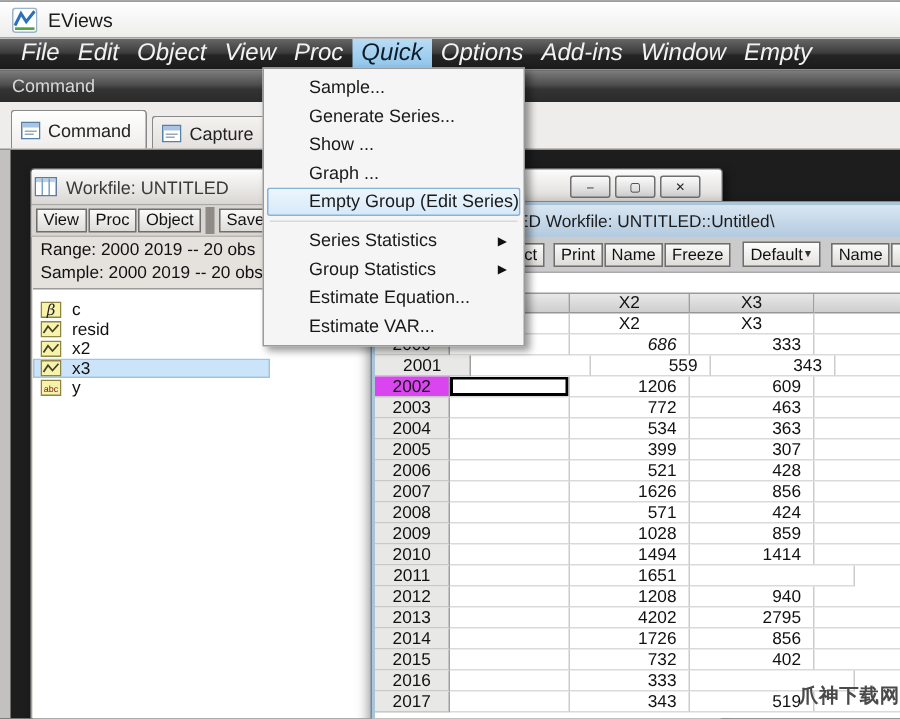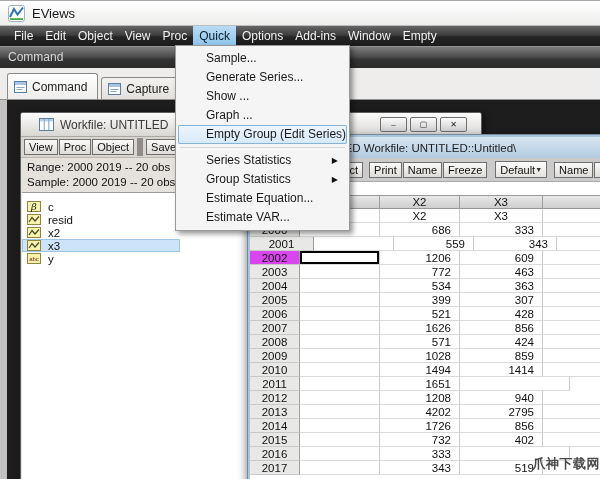--- a/index.html
+++ b/index.html
@@ -8,21 +8,21 @@
     -webkit-font-smoothing:antialiased;}
   
   .titlebar{position:absolute;left:0;top:0;width:600px;height:26px;box-sizing:border-box;
     background:linear-gradient(#ffffff,#ededec);border-top:1px solid #a8a8a8;
     border-bottom:1px solid #bdbdbd;display:flex;align-items:center;padding-left:8px;}
   .app-title{font-size:13px;color:#1a1a1a;margin-left:7px;}
   
   .menubar{position:absolute;left:0;top:26px;width:600px;height:20px;box-sizing:border-box;
     background:linear-gradient(#666 0%,#3d3d3d 45%,#242424 55%,#1b1b1b 100%);
     display:flex;padding-left:8px;}
-  .menu-item{color:#f2f2f2;font-size:12px;line-height:20px;padding:0 6px;white-space:nowrap;}
+  .menu-item{color:#f2f2f2;font-size:16px;line-height:20px;padding:0 6px;white-space:nowrap;font-style:italic;}
   .menu-item.active{background:linear-gradient(#b8dcf5,#8ec4ea);color:#0d1c29;}
   
   .cmdbar{position:absolute;left:0;top:46px;width:600px;height:22px;box-sizing:border-box;
     background:linear-gradient(#7d7d7d 0%,#4e4e4e 45%,#333 60%,#2b2b2b 100%);
     border-top:1px solid #909090;}
   .cmdbar span{font-size:12px;color:#d8d8d8;line-height:21px;margin-left:8px;}
   
   .tabstrip{position:absolute;left:0;top:68px;width:600px;height:32px;box-sizing:border-box;
     background:#efedeb;border-bottom:1px solid #8f8f8f;display:flex;align-items:flex-end;
     padding-left:7px;}
@@ -32,21 +32,21 @@
   .tab.active{height:25px;background:linear-gradient(#ffffff,#efedeb);}
   
   .mdi{position:absolute;left:0;top:100px;width:600px;height:379px;background:#1d1d1d;}
   .left-edge{position:absolute;left:0;top:100px;width:7px;height:379px;background:#c2c1bf;}
   
   .workfile{position:absolute;left:20px;top:112px;width:462px;height:400px;z-index:2;
     box-sizing:border-box;background:#e5e2de;border:1px solid #5f5f5f;
     border-radius:3px 3px 0 0;box-shadow:2px 2px 6px rgba(0,0,0,.5);}
   .wf-titlebar{position:relative;height:24px;border-radius:2px 2px 0 0;
     background:linear-gradient(#fcfcfc,#d9d7d3);border-bottom:1px solid #aaa8a4;
-    display:flex;align-items:center;padding:0 18px;box-sizing:border-box;}
+    display:flex;align-items:center;padding:0 2px;box-sizing:border-box;}
   .wf-title{font-size:12px;color:#3a3a3a;margin-left:6px;}
   .win-controls{position:absolute;right:14px;top:4px;display:flex;gap:3px;}
   .winbtn{width:27px;height:15px;border:1px solid #6e6e6e;border-radius:2px;box-sizing:border-box;
     background:linear-gradient(#fbfbfb,#cfcfcf);font-size:8px;line-height:13px;
     text-align:center;color:#222;}
   .wf-toolbar{height:20px;background:#d9d6d1;display:flex;align-items:center;
     padding-left:3px;border-bottom:1px solid #b9b6b1;}
   .tbtn{border:1px solid #6f6f6f;background:linear-gradient(#fafaf9,#dedcd8);
     font-size:11px;color:#111;padding:0 4px;height:16px;line-height:15px;box-sizing:border-box;
     margin-right:1px;white-space:nowrap;}
@@ -269,21 +269,21 @@
         <div class="srow">
           <div class="scell obs" style="width: 50px;"></div>
           <div class="scell sub" style="width: 80px;"></div>
           <div class="scell sub" style="width: 80px;">X2</div>
           <div class="scell sub" style="width: 83px;">X3</div>
           <div class="scell sub" style="width: 110px;"></div>
         </div>
         <div class="srow">
           <div class="scell obs" style="width: 50px;">2000</div>
           <div class="scell" style="width: 80px;"></div>
-          <div class="scell" style="width: 80px;">686</div>
+          <div class="scell" style="width: 80px; font-style: italic;">686</div>
           <div class="scell" style="width: 83px;">333</div>
           <div class="scell" style="width: 110px;"></div>
         </div>
         <div class="srow">
           <div class="scell obs" style="width: 64px; text-align: center;">2001</div>
           <div class="scell" style="width: 80px;"></div>
           <div class="scell" style="width: 80px;">559</div>
           <div class="scell" style="width: 83px;">343</div>
           <div class="scell" style="width: 110px;"></div>
         </div>

